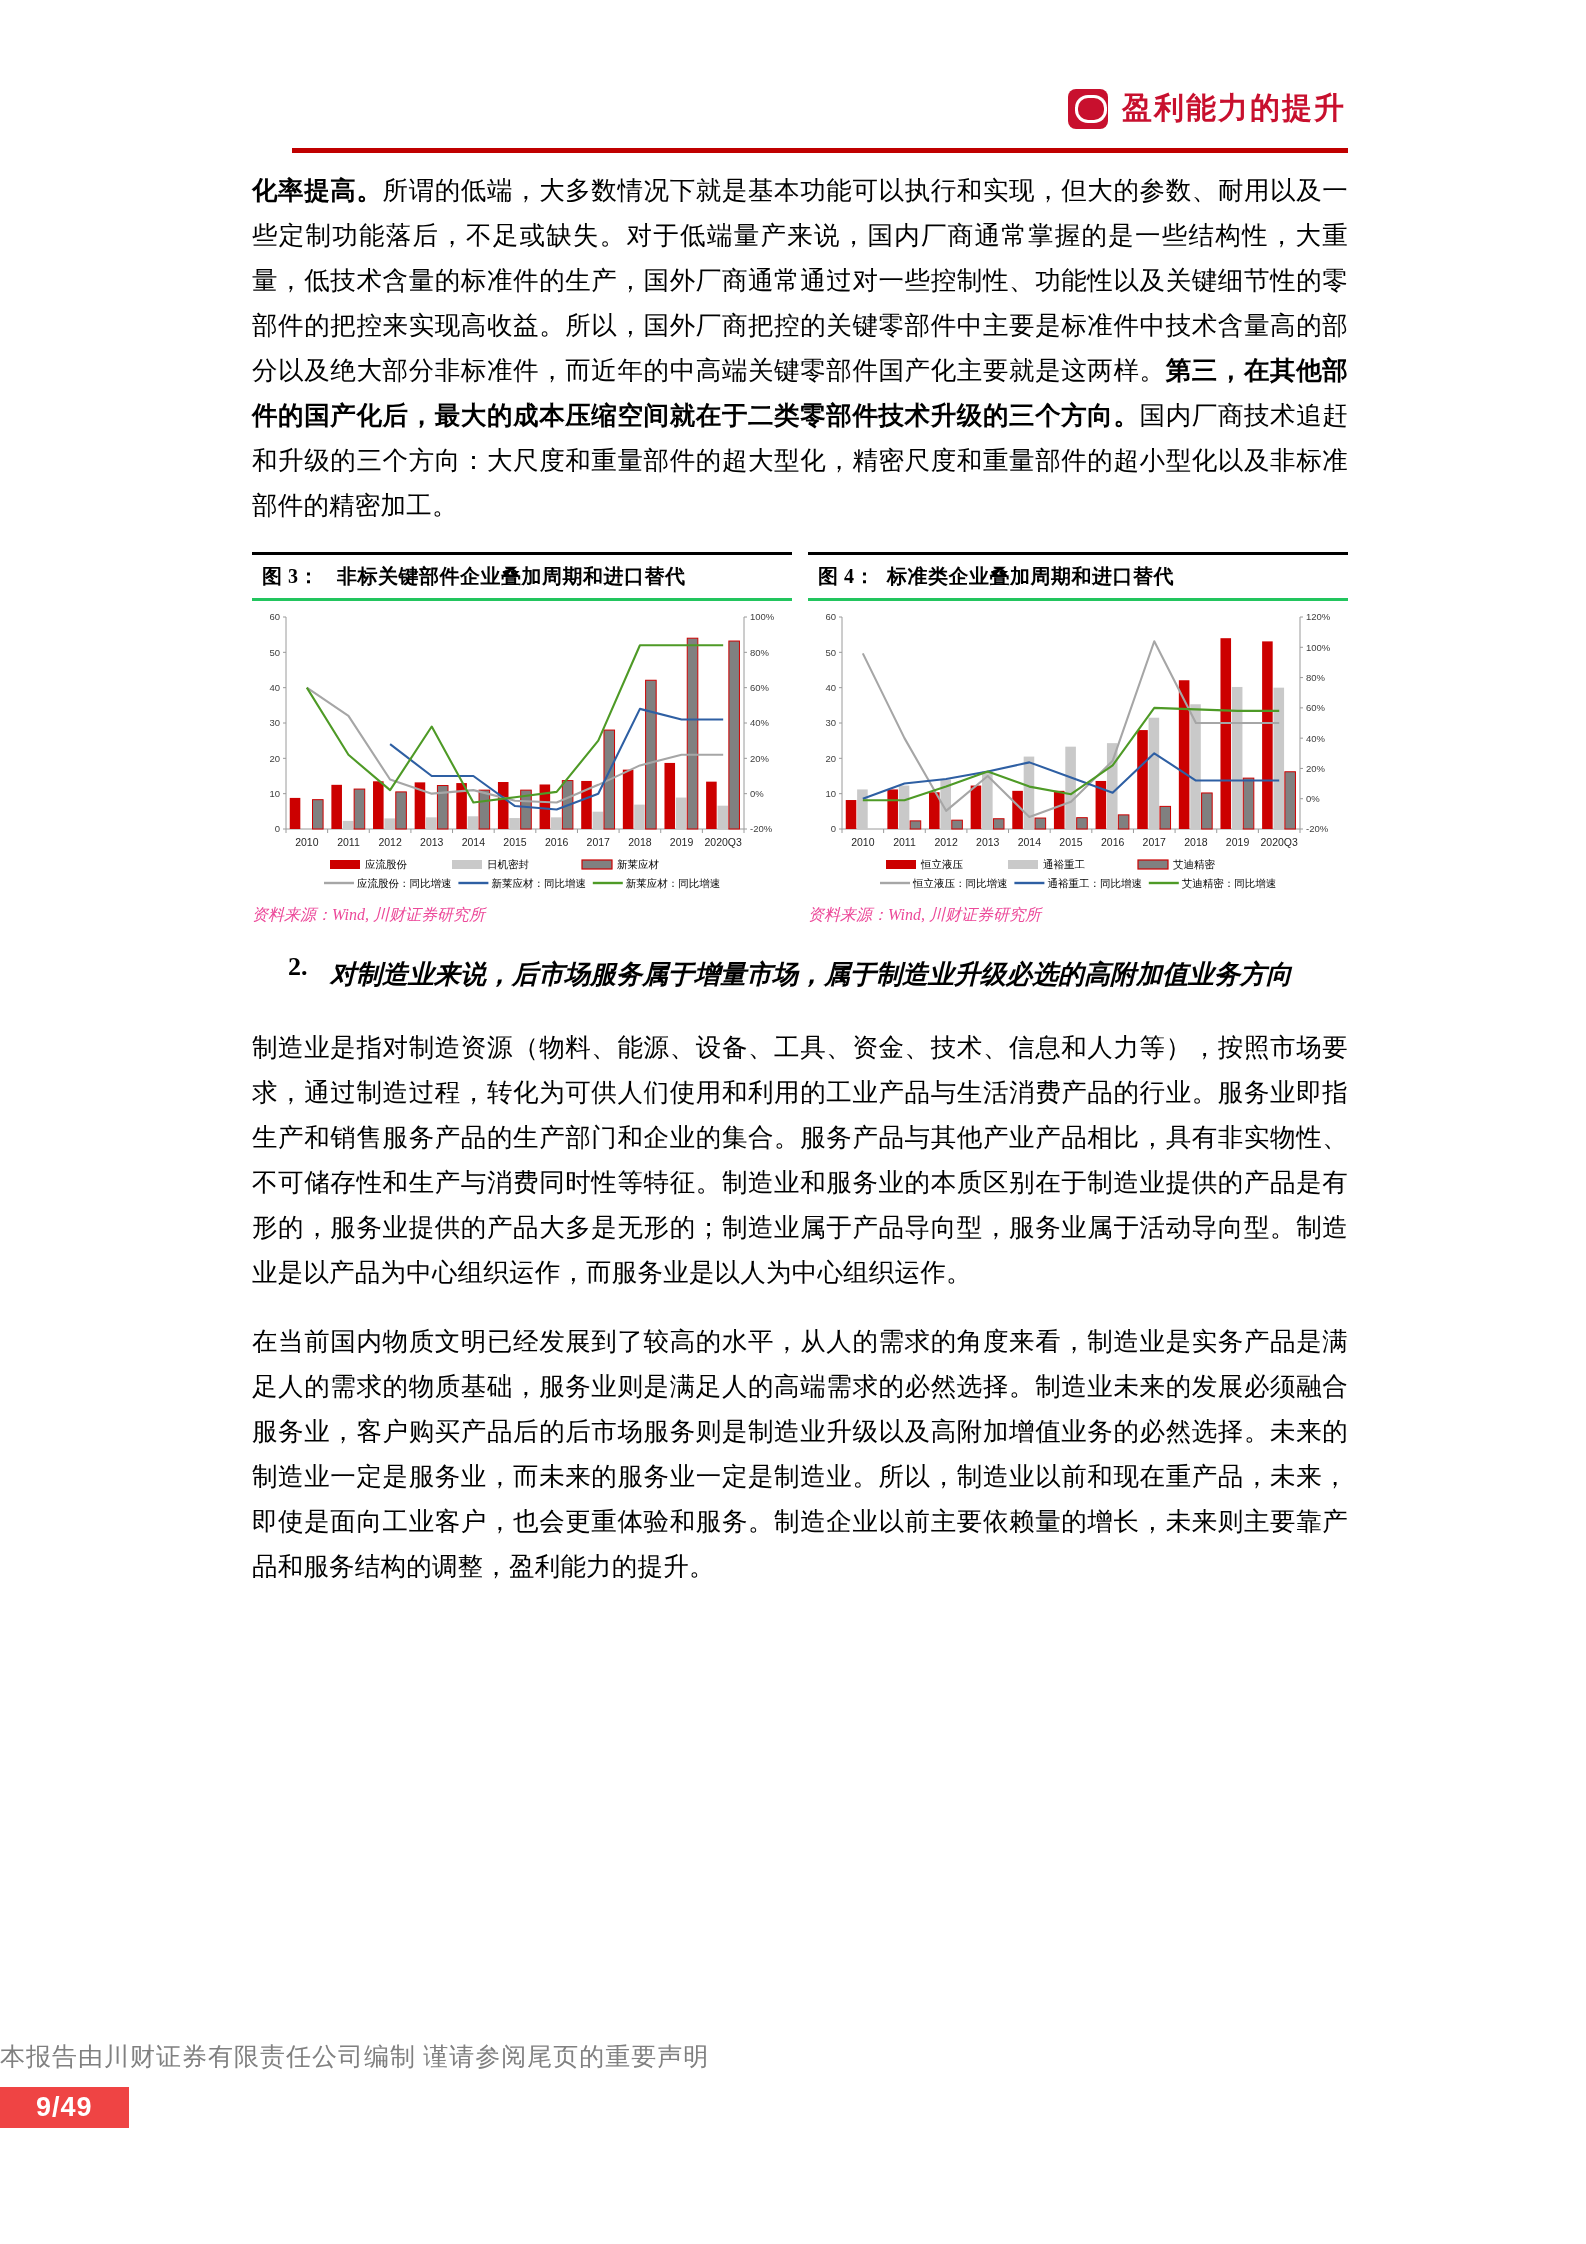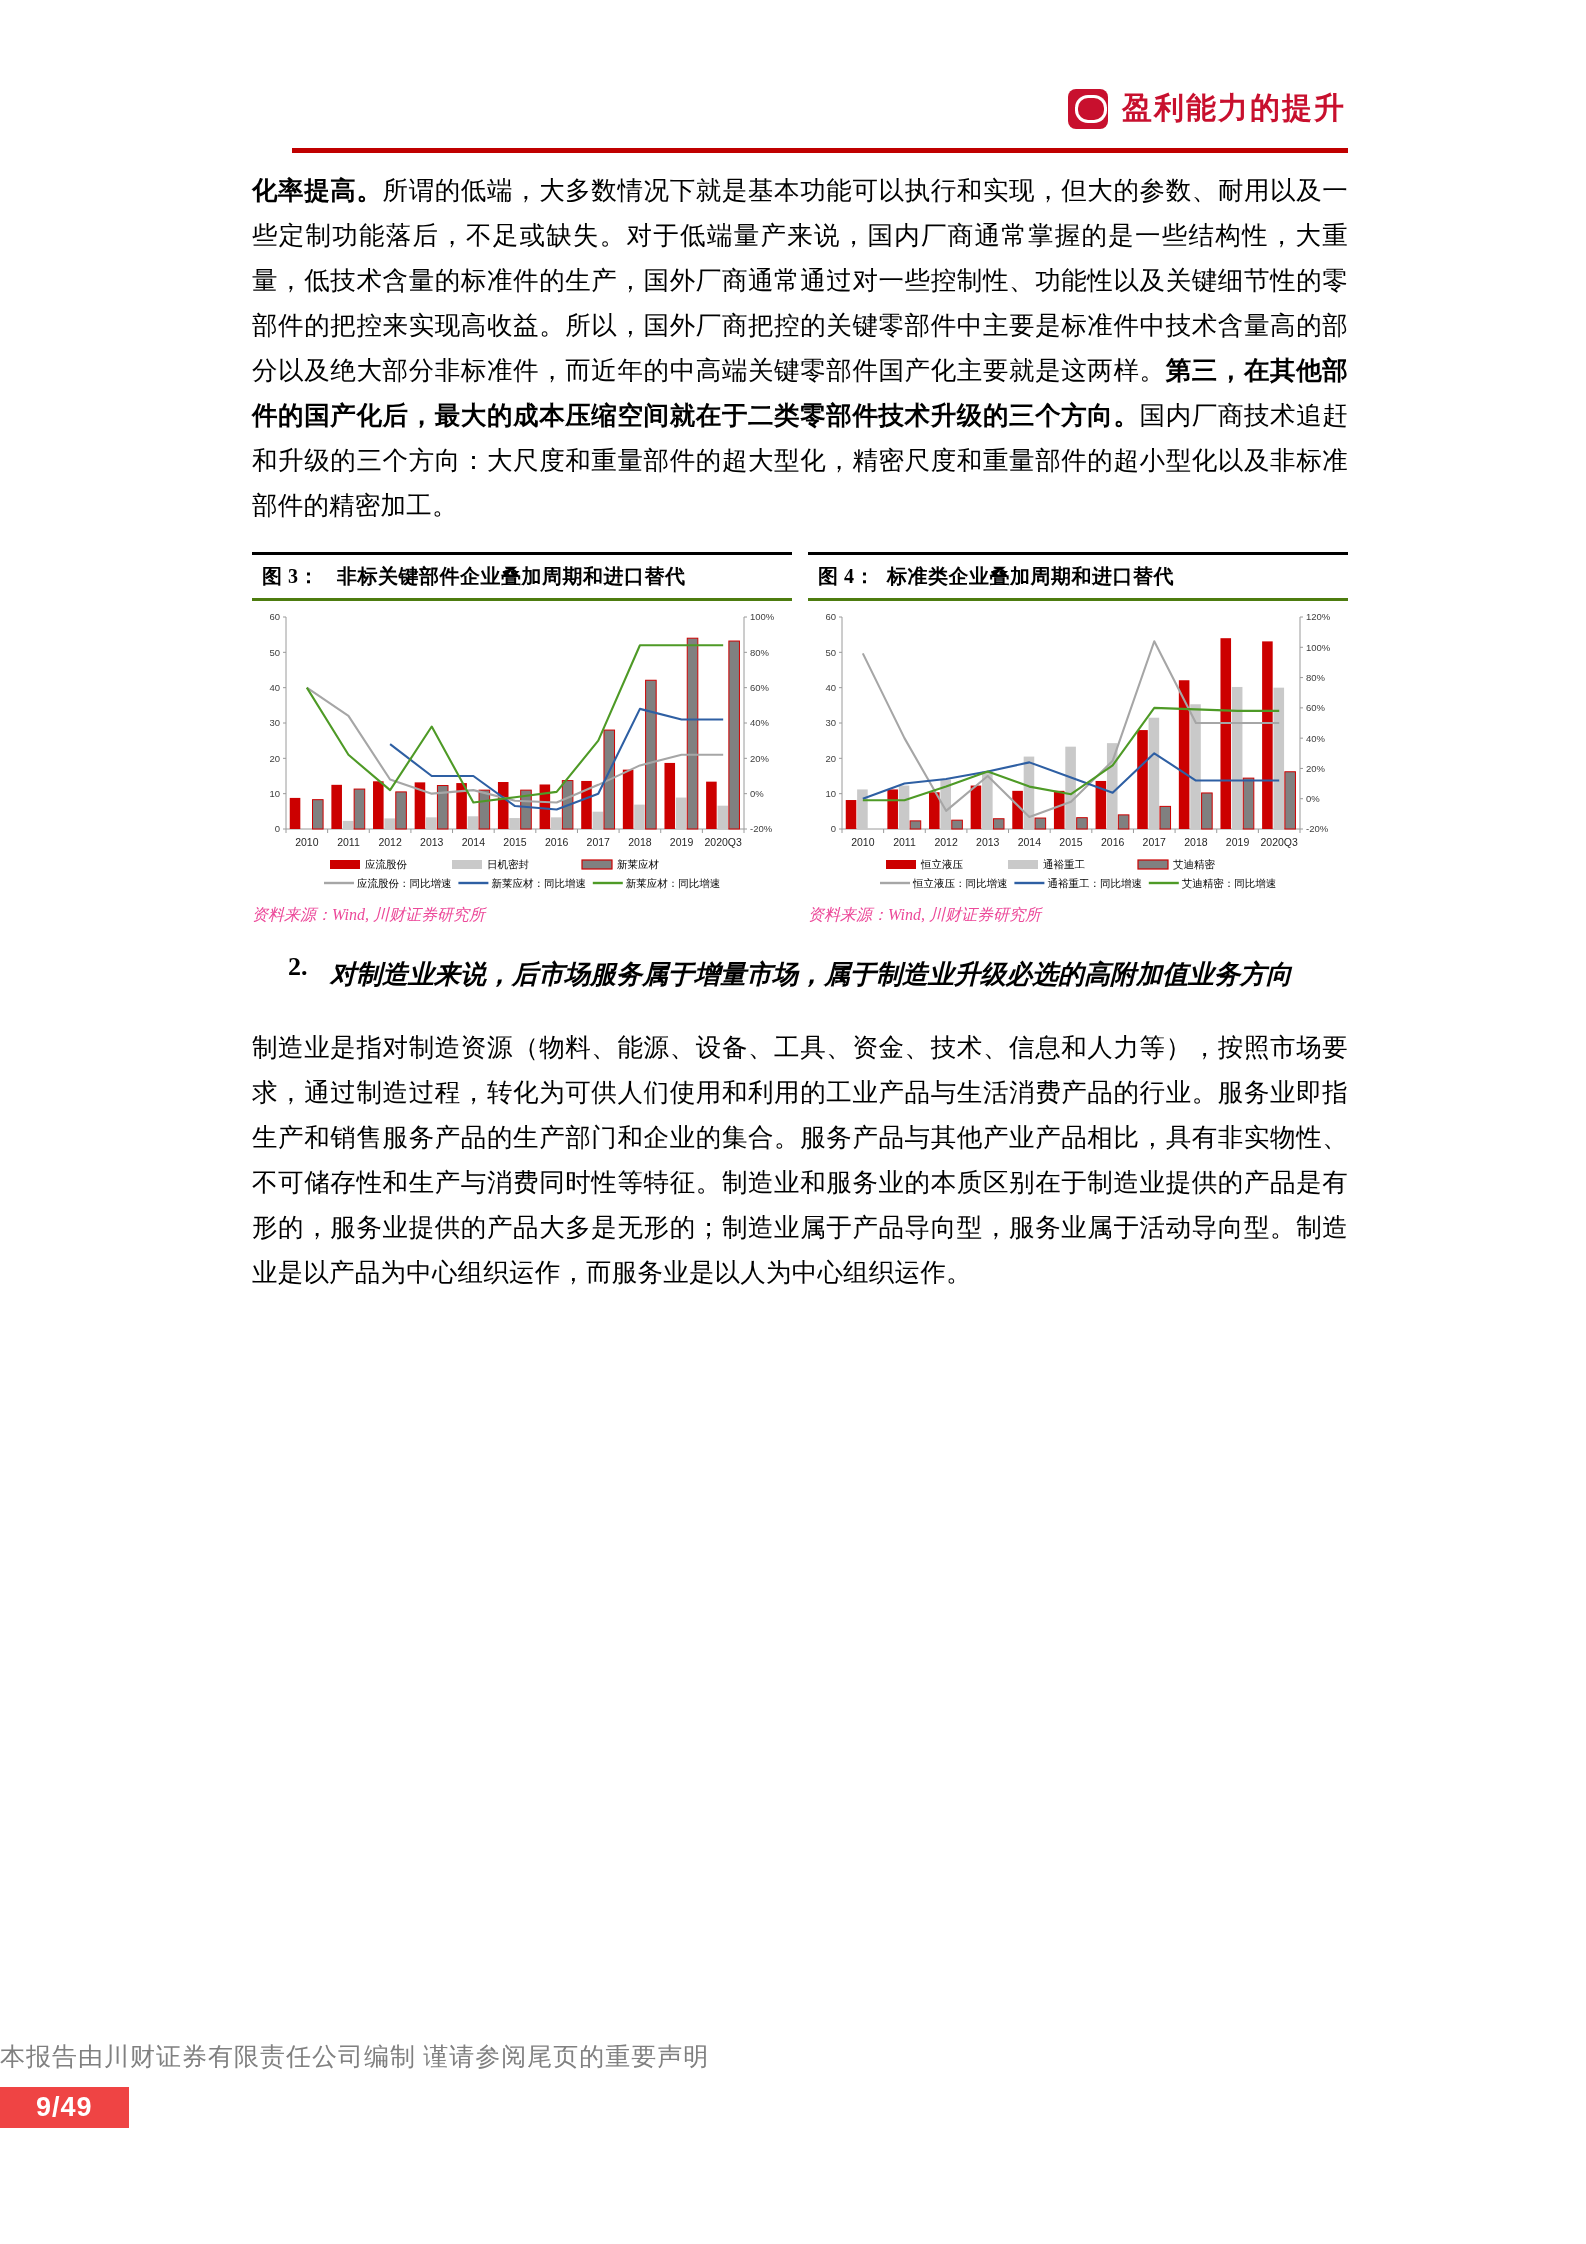--- a/index.html
+++ b/index.html
@@ -95,21 +95,21 @@
     display: flex;
     gap: 16px;
     margin-top: 24px;
   }
   .figure {
     width: 540px;
     flex: 0 0 540px;
   }
   .fig-title-bar {
     border-top: 3px solid #000000;
-    border-bottom: 3px solid #4d7c0f;
+    border-bottom: 3px solid #22c55e;
     padding: 8px 6px 8px 10px;
   }
   .fig-title {
     font-family: "Liberation Serif", "DejaVu Serif", serif;
     font-size: 20px;
     font-weight: bold;
     color: #000;
     white-space: nowrap;
     letter-spacing: 0.5px;
   }
@@ -426,19 +426,20 @@
     </div>
 
   </div>
 
   <div class="section-heading">
     <span class="sec-num">2.</span>
     <span class="sec-text">对制造业来说，后市场服务属于增量市场，属于制造业升级必选的高附加值业务方向</span>
   </div>
 
   <p class="body-text" style="margin-top:28px;">制造业是指对制造资源（物料、能源、设备、工具、资金、技术、信息和人力等），按照市场要求，通过制造过程，转化为可供人们使用和利用的工业产品与生活消费产品的行业。服务业即指生产和销售服务产品的生产部门和企业的集合。服务产品与其他产业产品相比，具有非实物性、不可储存性和生产与消费同时性等特征。制造业和服务业的本质区别在于制造业提供的产品是有形的，服务业提供的产品大多是无形的；制造业属于产品导向型，服务业属于活动导向型。制造业是以产品为中心组织运作，而服务业是以人为中心组织运作。</p>
+  <p class="body-text" style="margin-top:24px;">在当前国内物质文明已经发展到了较高的水平，从人的需求的角度来看，制造业是实务产品是满足人的需求的物质基础，服务业则是满足人的高端需求的必然选择。制造业未来的发展必须融合服务业，客户购买产品后的后市场服务则是制造业升级以及高附加增值业务的必然选择。未来的制造业一定是服务业，而未来的服务业一定是制造业。所以，制造业以前和现在重产品，未来，即使是面向工业客户，也会更重体验和服务。制造企业以前主要依赖量的增长，未来则主要靠产品和服务结构的调整，盈利能力的提升。</p>
 
 </div>
 
 <div class="footer">
   <div class="footer-note">本报告由川财证券有限责任公司编制  谨请参阅尾页的重要声明</div>
   <div class="page-badge">9/49</div>
 </div>
 
 </body></html>

